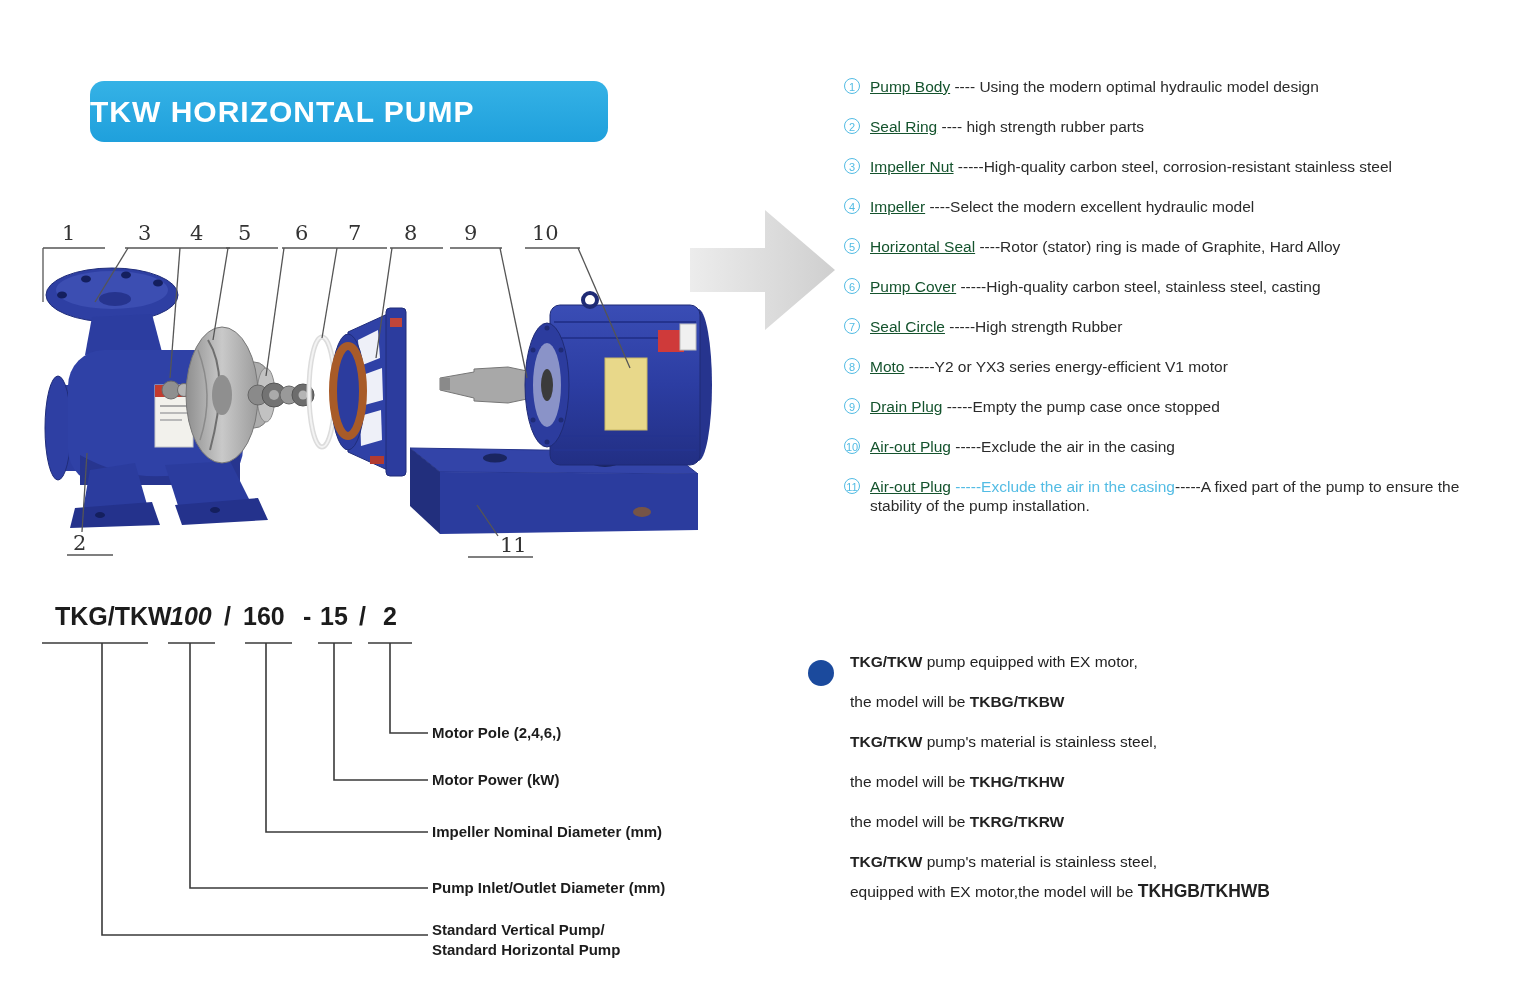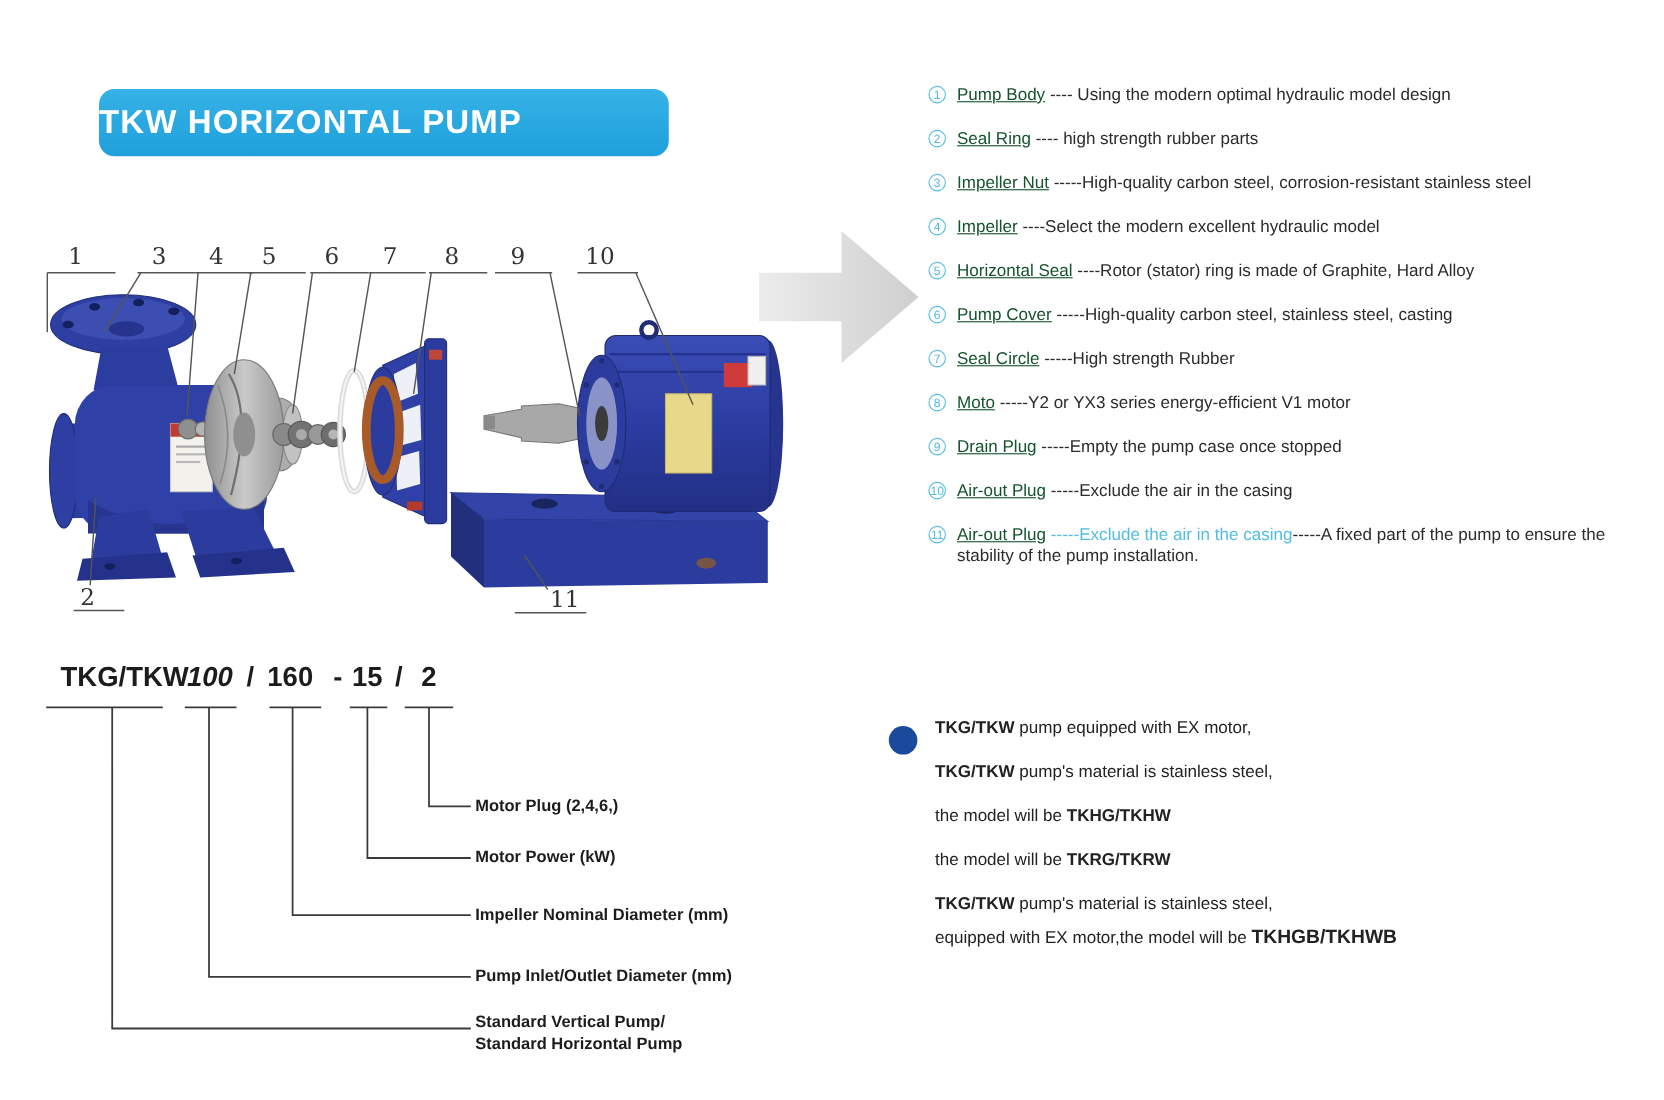--- a/index.html
+++ b/index.html
@@ -236,31 +236,32 @@
       <polyline points="278,8 312,8"></polyline>
         <polyline points="328,8 372,8"></polyline>
       <polyline points="62,8 62,300 388,300"></polyline>
       <polyline points="150,8 150,253 388,253"></polyline>
       <polyline points="226,8 226,197 388,197"></polyline>
       <polyline points="294,8 294,145 388,145"></polyline>
       <polyline points="350,8 350,98 388,98"></polyline>
     </g>
   </svg>
 
-  <span class="mlabel" style="top:724px;">Motor Plug (2,4,6,)</span>
+  <span class="mlabel" style="top:724px;">Motor Pole (2,4,6,)</span>
   <span class="mlabel" style="top:771px;">Motor Power (kW)</span>
   <span class="mlabel" style="top:823px;">Impeller Nominal Diameter (mm)</span>
   <span class="mlabel" style="top:879px;">Pump Inlet/Outlet Diameter (mm)</span>
   <span class="mlabel" style="top:921px;">Standard Vertical Pump/</span>
   <span class="mlabel" style="top:941px;">Standard Horizontal Pump</span>
 
   <div class="notes">
     <div class="bullet"></div>
     <div class="note-lines">
       <div class="note-line"><b>TKG/TKW</b><span> pump equipped with EX motor,</span></div>
+      <div class="note-line"><span>the model will be </span><b>TKBG/TKBW</b></div>
       <div class="note-line"><b>TKG/TKW</b><span> pump's material is stainless steel,</span></div>
       <div class="note-line"><span>the model will be </span><b>TKHG/TKHW</b></div>
       <div class="note-line"><span>the model will be </span><b>TKRG/TKRW</b></div>
       <div class="note-line" style="margin-bottom:11px;"><b>TKG/TKW</b><span> pump's material is stainless steel,</span></div>
       <div class="note-line"><span>equipped with EX motor,the model will be </span><b class="bigcode">TKHGB/TKHWB</b></div>
     </div>
   </div>
 
 </div>
 

